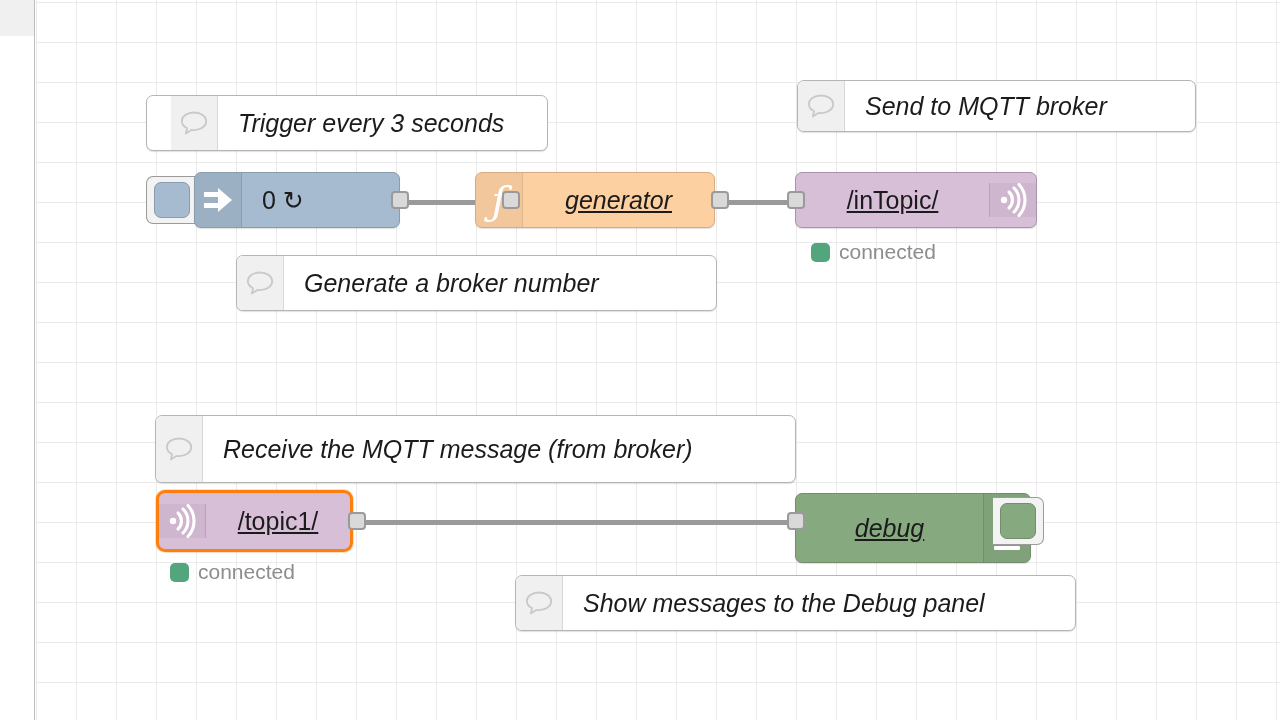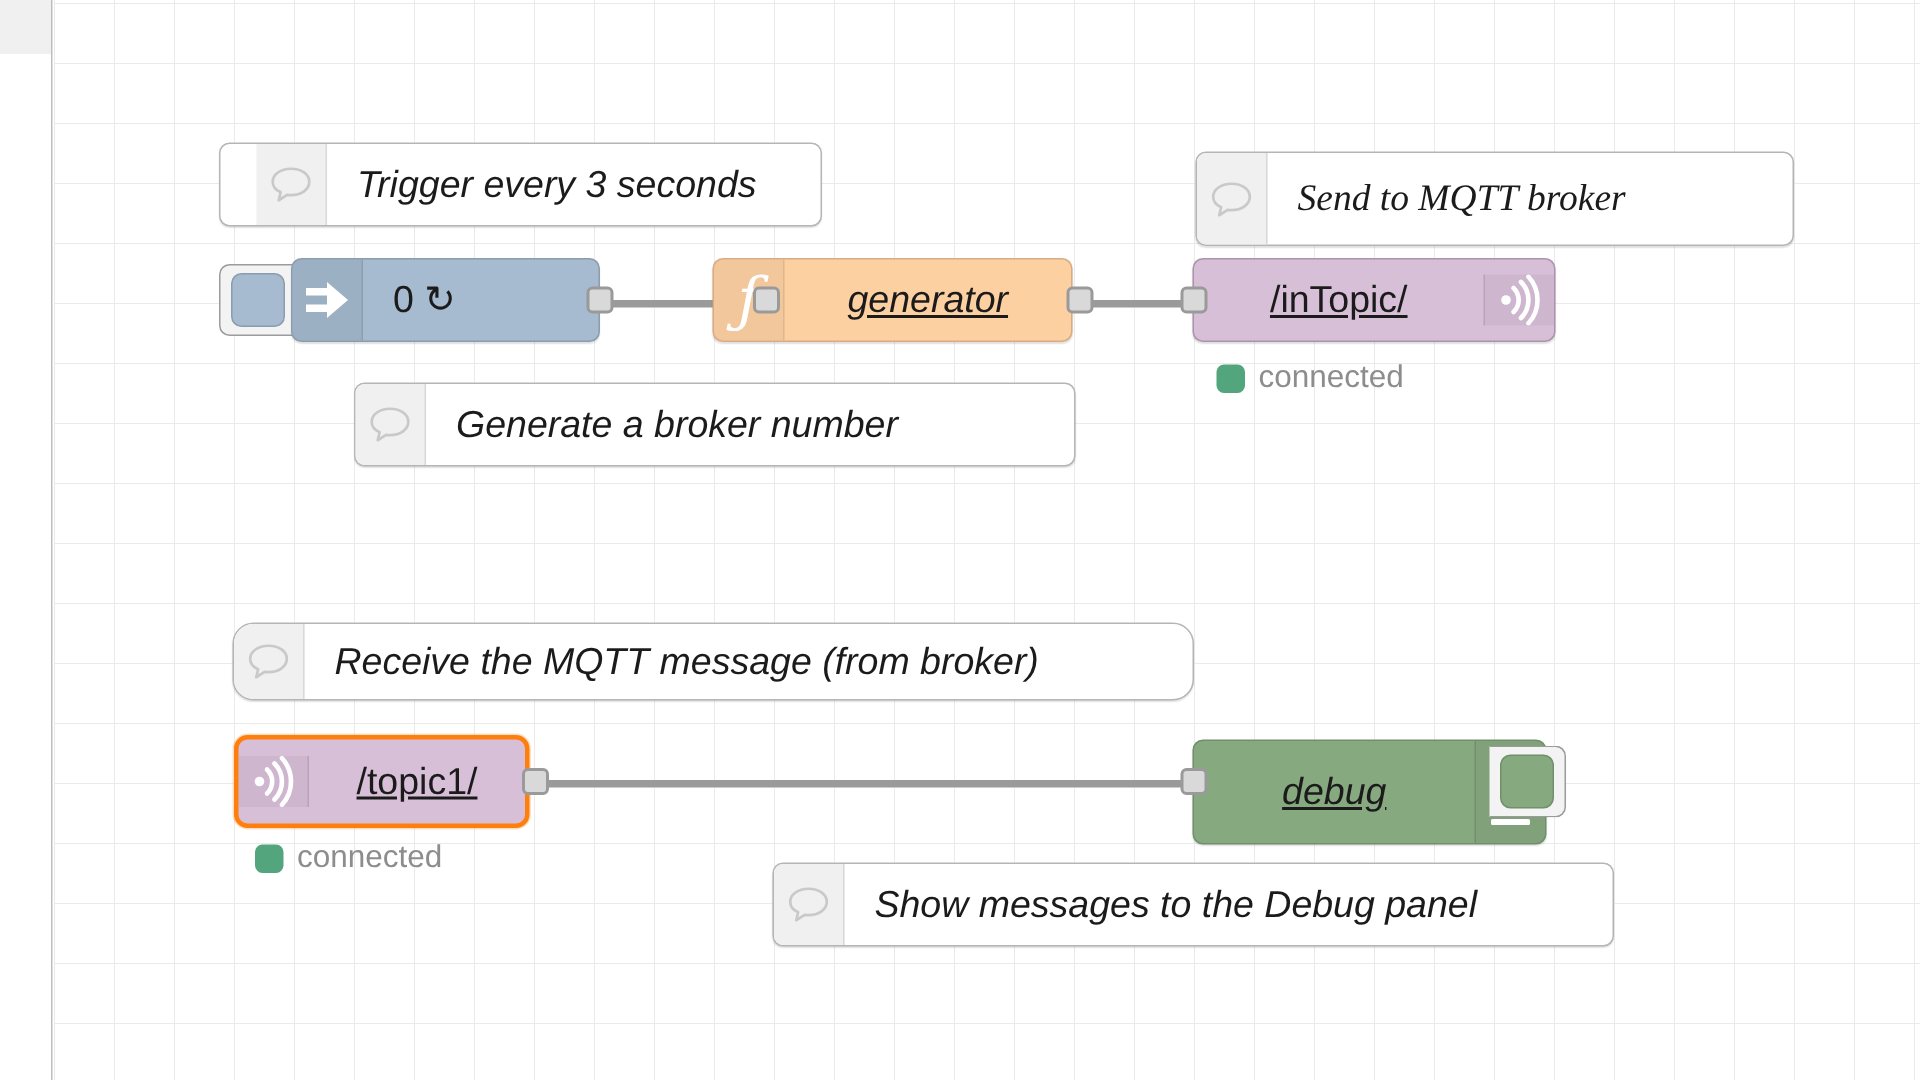--- a/index.html
+++ b/index.html
@@ -249,21 +249,21 @@
 
     <div class="node comment-node" style="left:110px; top:95px; width:402px; height:56px;padding-left:24px;">
       <div class="icon-box">
         <svg width="28" height="26" viewBox="0 0 28 26" aria-hidden="true">
           <path d="M14 2.5C7.1 2.5 1.8 6.3 1.8 11.1c0 3.0 2.1 5.6 5.3 7.1l-1.3 5.3 5.6-3.6c0.8 0.1 1.7 0.2 2.6 0.2 6.9 0 12.2-3.8 12.2-8.9S20.9 2.5 14 2.5z" fill="none" stroke="#c9c9c9" stroke-width="1.8" stroke-linejoin="round"></path>
         </svg>
       </div>
       <div class="node-label lbl-left lbl-italic">Trigger every 3 seconds</div>
     </div>
 
-    <div class="node comment-node" style="left:761px; top:101px; width:399px; height:63px;font-family:Liberation Serif, serif;">
+    <div class="node comment-node" style="left:761px; top:80px; width:399px; height:52px;">
       <div class="icon-box">
         <svg width="28" height="26" viewBox="0 0 28 26" aria-hidden="true">
           <path d="M14 2.5C7.1 2.5 1.8 6.3 1.8 11.1c0 3.0 2.1 5.6 5.3 7.1l-1.3 5.3 5.6-3.6c0.8 0.1 1.7 0.2 2.6 0.2 6.9 0 12.2-3.8 12.2-8.9S20.9 2.5 14 2.5z" fill="none" stroke="#c9c9c9" stroke-width="1.8" stroke-linejoin="round"></path>
         </svg>
       </div>
       <div class="node-label lbl-left lbl-italic">Send to MQTT broker</div>
     </div>
 
     <div class="inject-btn" style="left:110px; top:176px; width:50px; height:48px;">
       <div class="inject-btn-inner"></div>
@@ -309,21 +309,21 @@
 
     <div class="node comment-node" style="left:200px; top:255px; width:481px; height:56px;">
       <div class="icon-box">
         <svg width="28" height="26" viewBox="0 0 28 26" aria-hidden="true">
           <path d="M14 2.5C7.1 2.5 1.8 6.3 1.8 11.1c0 3.0 2.1 5.6 5.3 7.1l-1.3 5.3 5.6-3.6c0.8 0.1 1.7 0.2 2.6 0.2 6.9 0 12.2-3.8 12.2-8.9S20.9 2.5 14 2.5z" fill="none" stroke="#c9c9c9" stroke-width="1.8" stroke-linejoin="round"></path>
         </svg>
       </div>
       <div class="node-label lbl-left lbl-italic">Generate a broker number</div>
     </div>
 
-    <div class="node comment-node" style="left:119px; top:415px; width:641px; height:52px;border-radius:14px;">
+    <div class="node comment-node" style="left:119px; top:415px; width:641px; height:68px;">
       <div class="icon-box">
         <svg width="28" height="26" viewBox="0 0 28 26" aria-hidden="true">
           <path d="M14 2.5C7.1 2.5 1.8 6.3 1.8 11.1c0 3.0 2.1 5.6 5.3 7.1l-1.3 5.3 5.6-3.6c0.8 0.1 1.7 0.2 2.6 0.2 6.9 0 12.2-3.8 12.2-8.9S20.9 2.5 14 2.5z" fill="none" stroke="#c9c9c9" stroke-width="1.8" stroke-linejoin="round"></path>
         </svg>
       </div>
       <div class="node-label lbl-left lbl-italic">Receive the MQTT message (from broker)</div>
     </div>
 
     <div class="node mqtt-node node-selected" style="left:120px; top:490px; width:197px; height:62px;">
       <div class="icon-box">

